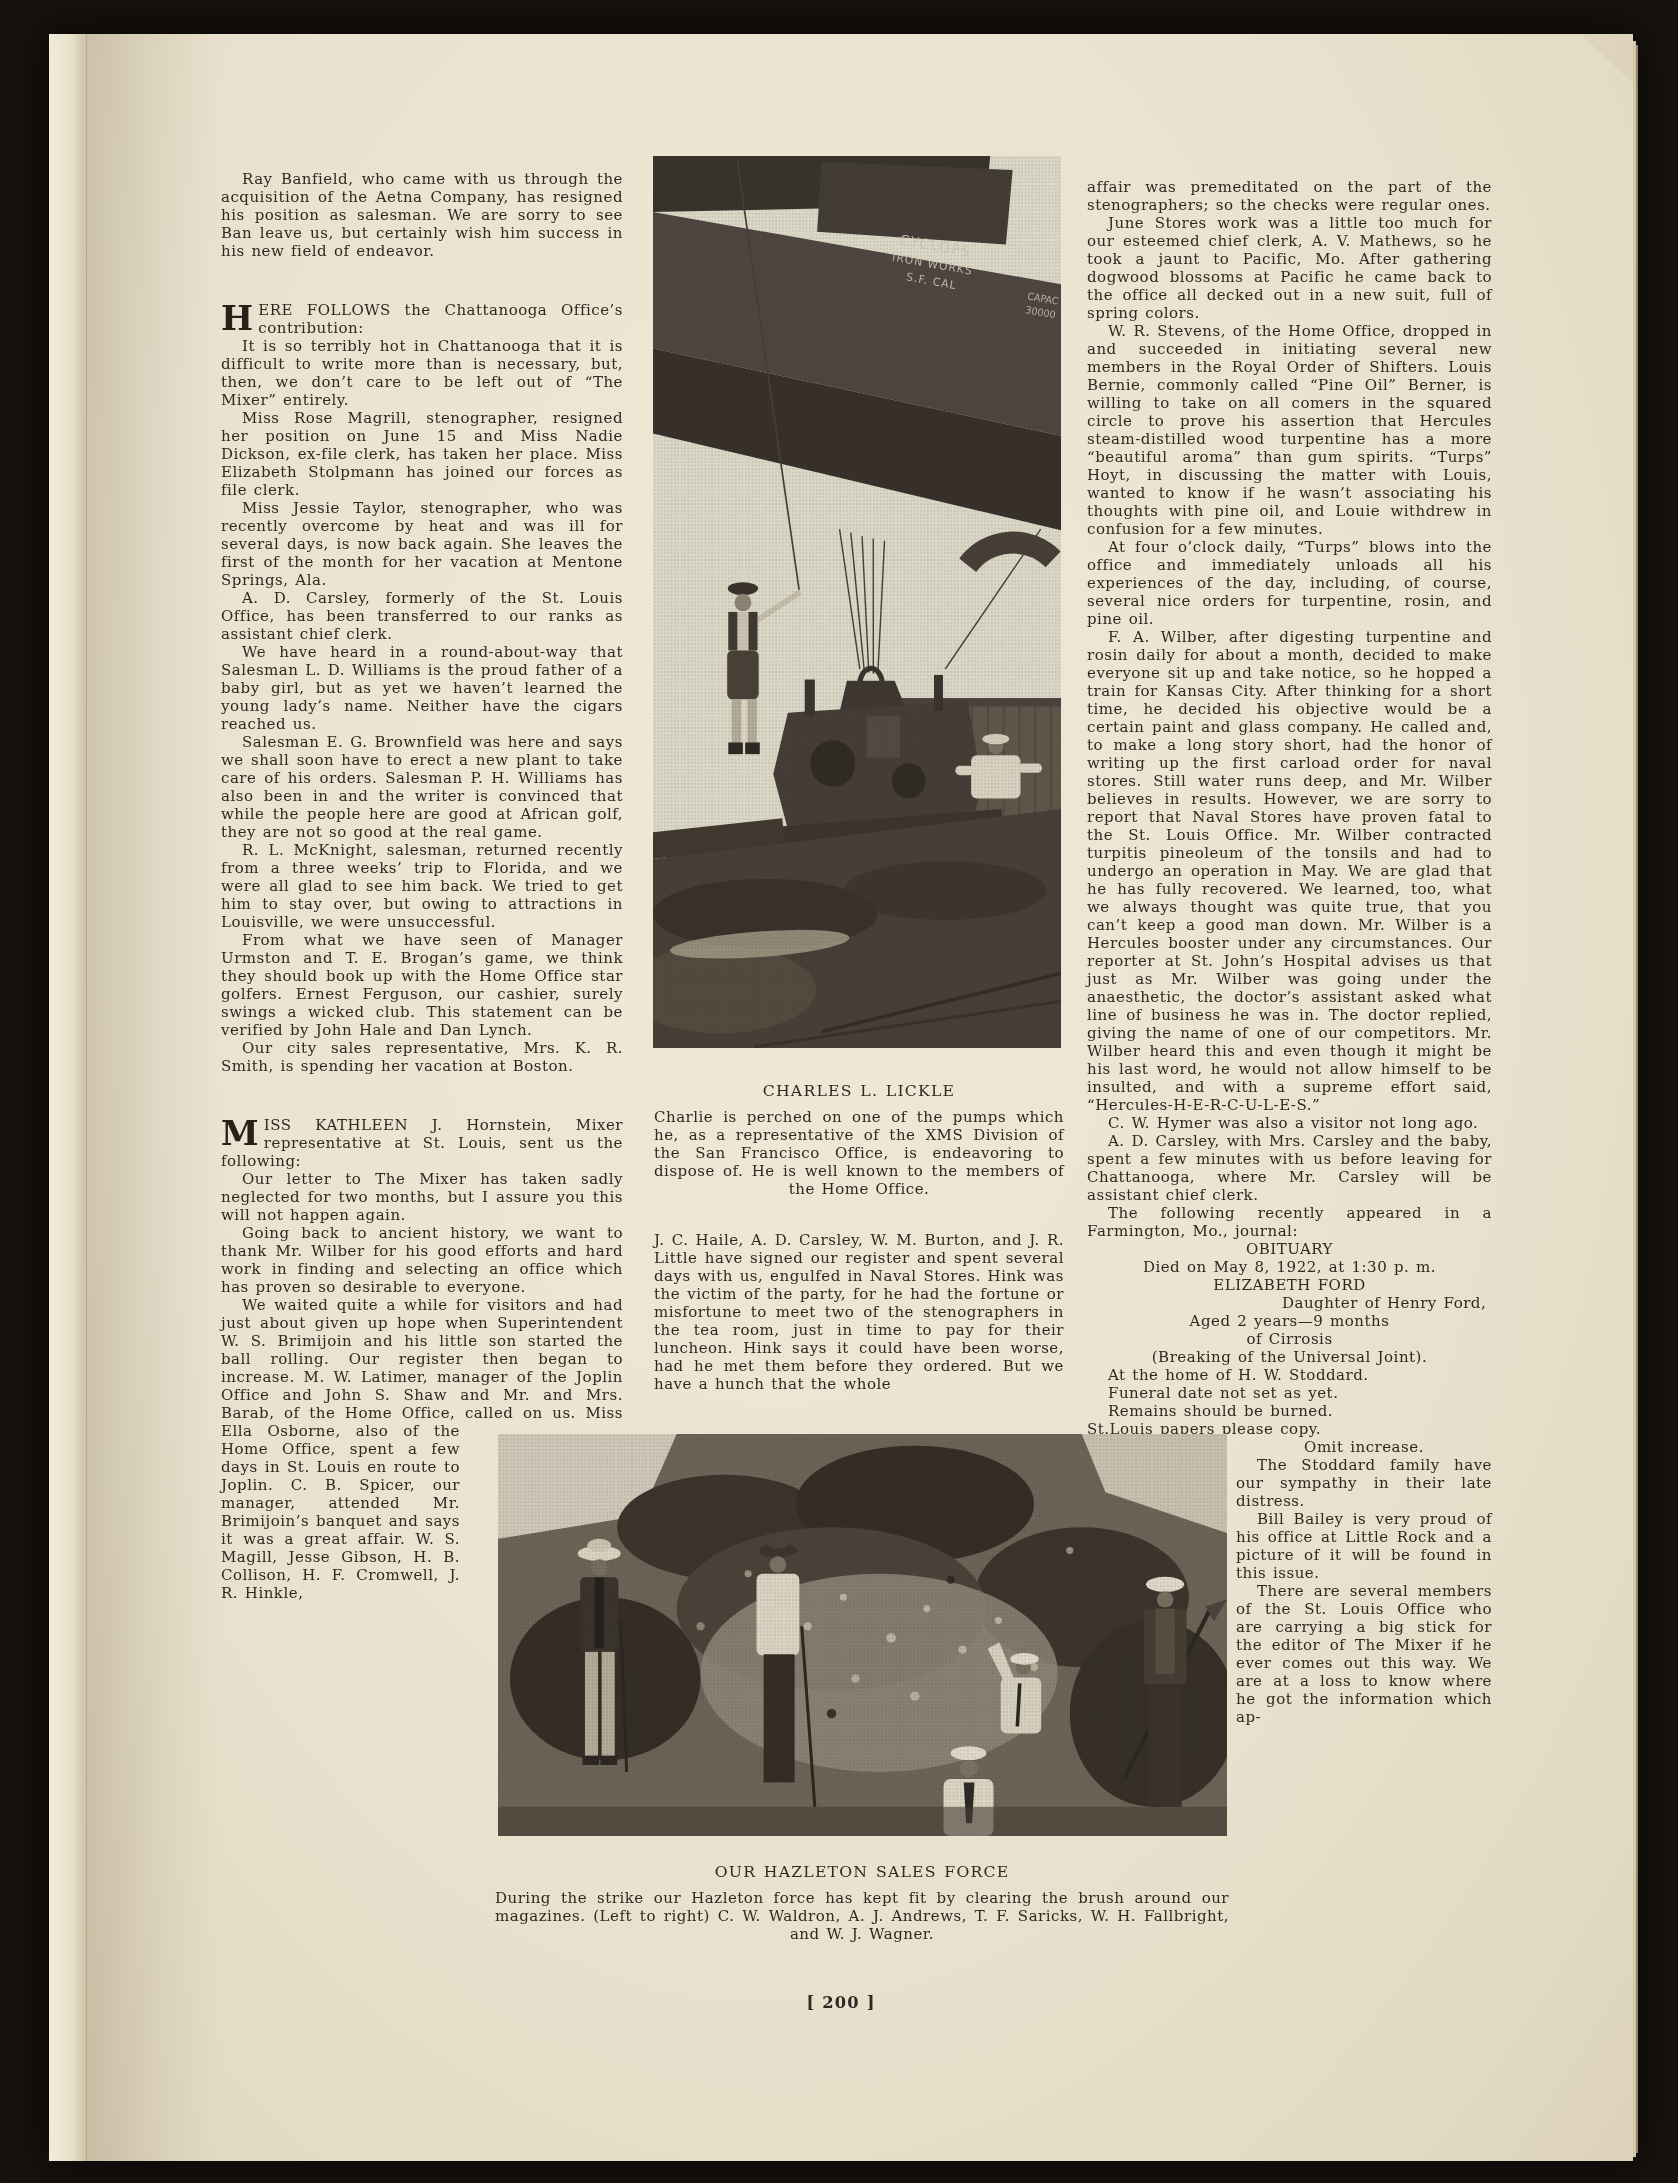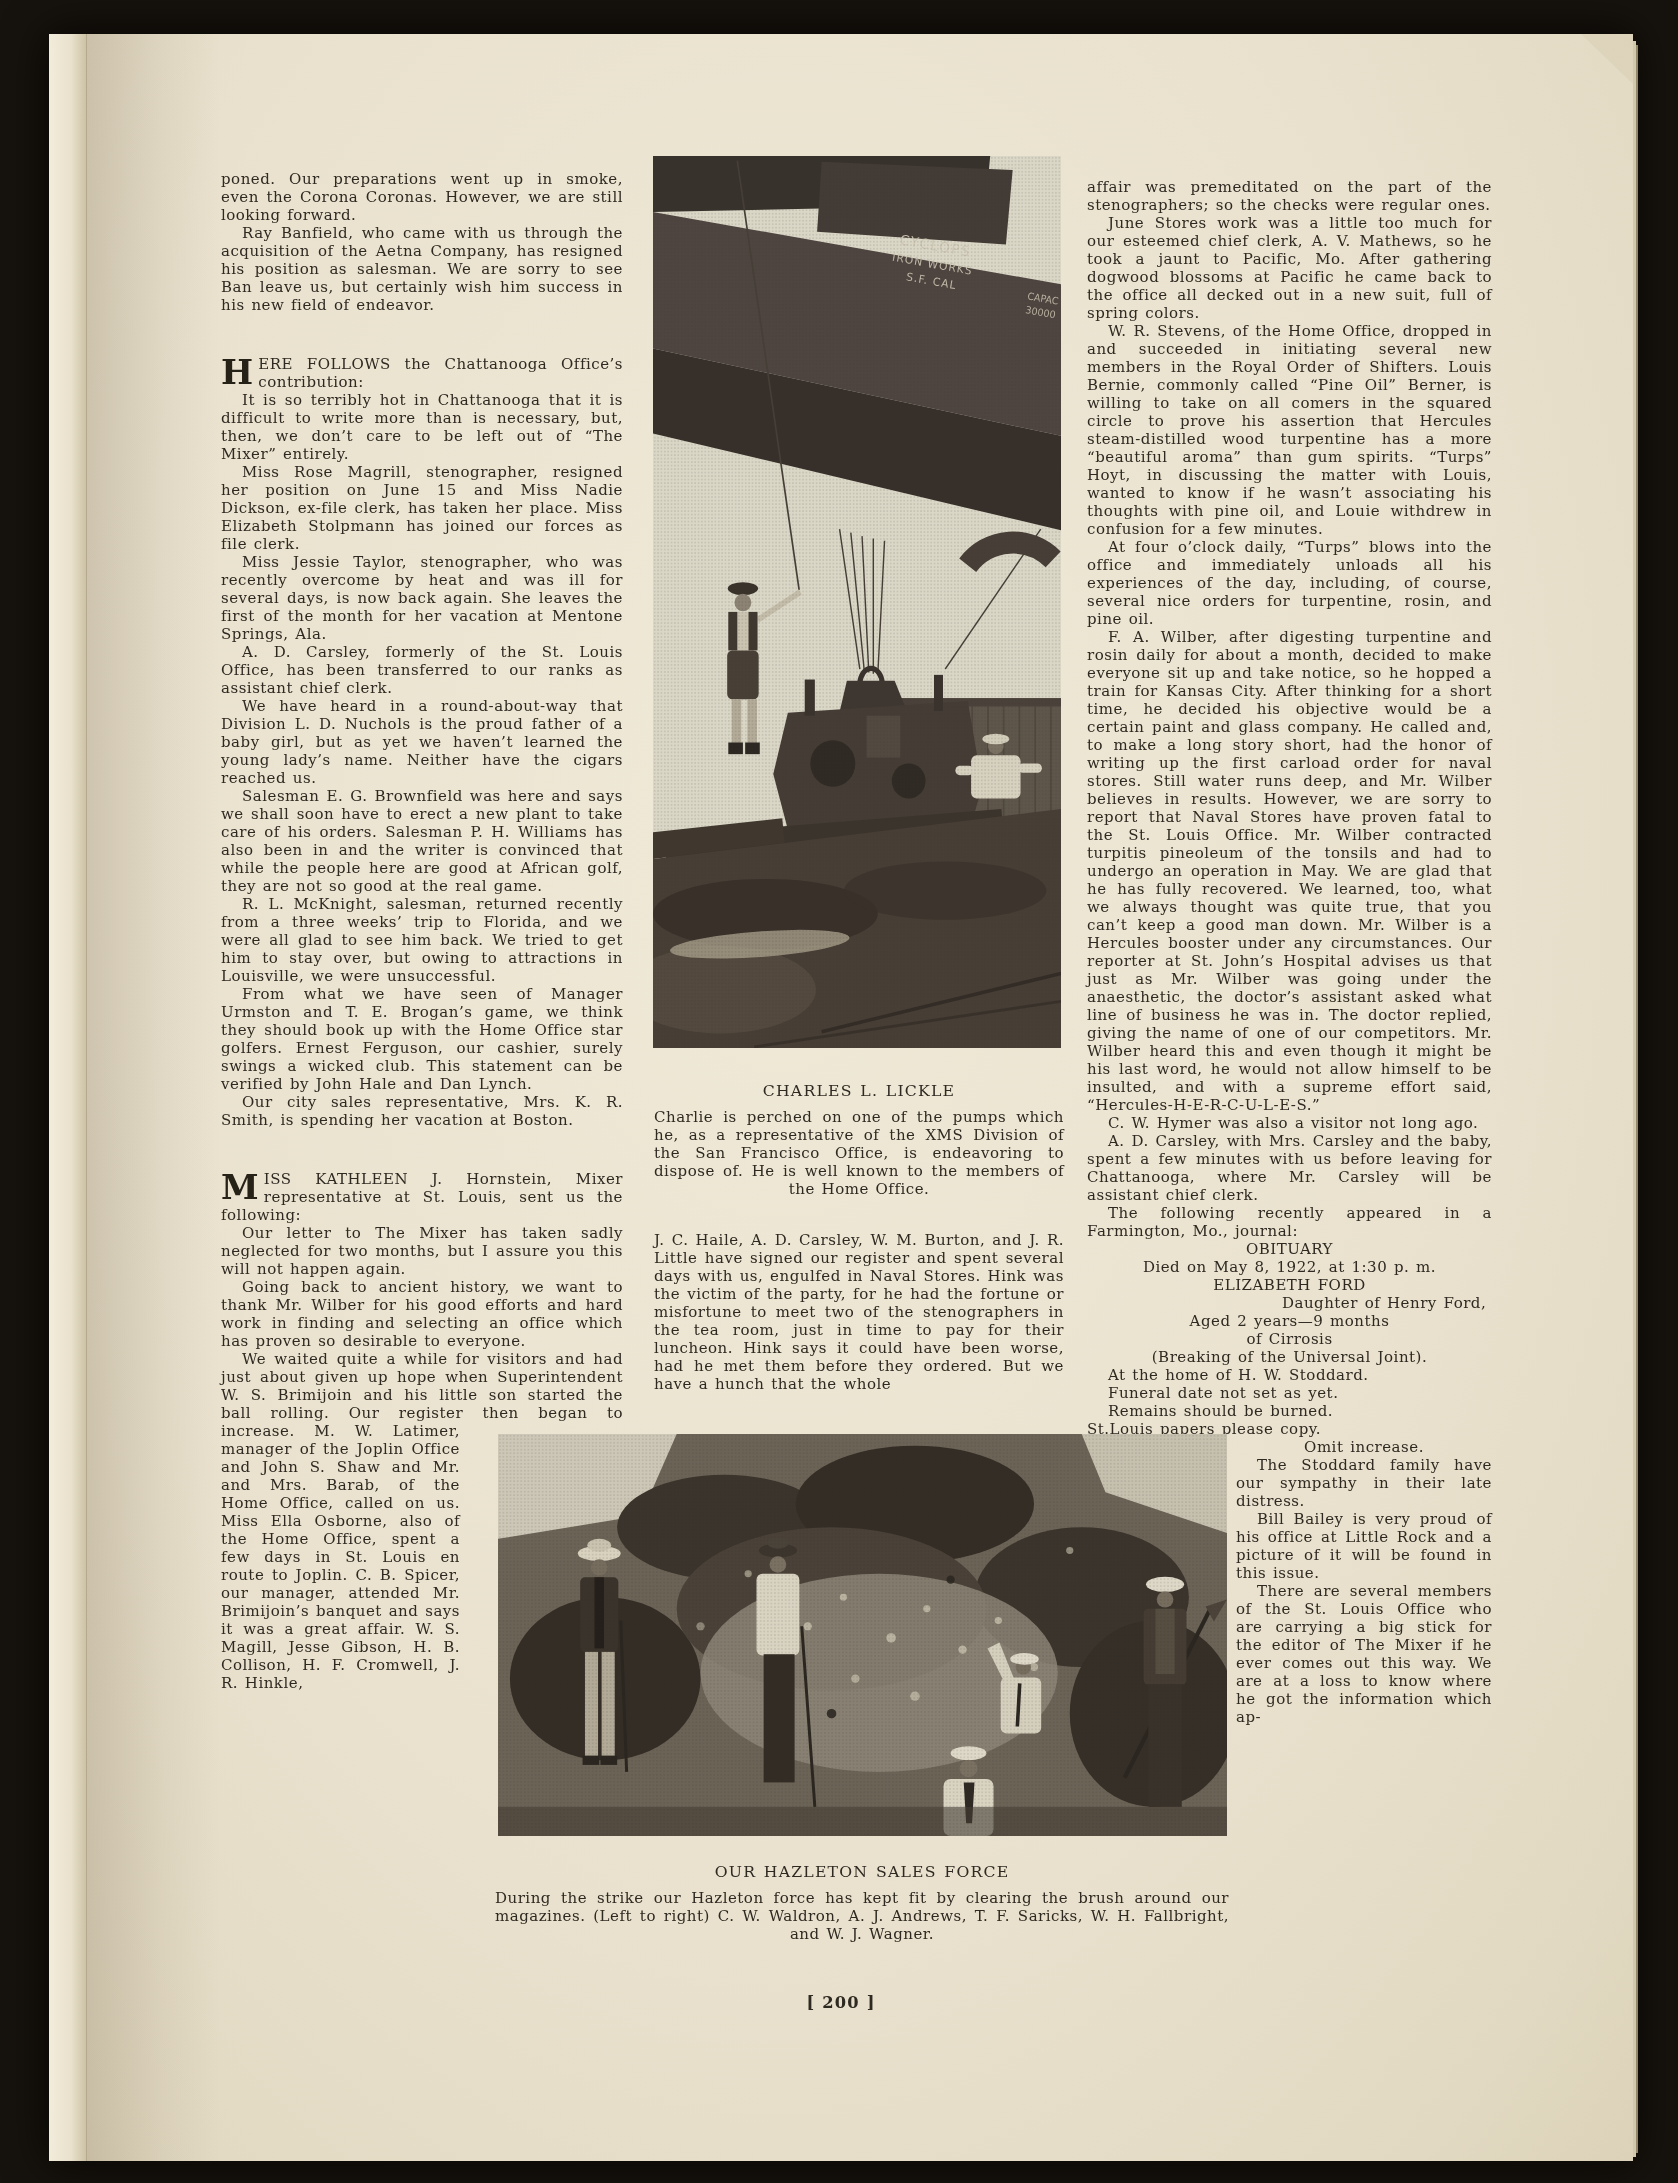--- a/index.html
+++ b/index.html
@@ -51,28 +51,27 @@
 
 <div id="page"></div>
 <div class="edge-left"></div>
 <div class="spine-shadow"></div>
 <div class="corner-cut"></div>
 <div class="stack1"></div>
 <div class="stack2"></div>
 
 <div class="col" id="col-left">
   <div class="cut-r"></div>
-  <p class="cont">poned. Our preparations went up in smoke, even the Corona Coronas. However, we are still looking forward.</p>
   <p>Ray Banfield, who came with us through the acquisition of the Aetna Company, has resigned his position as salesman. We are sorry to see Ban leave us, but certainly wish him success in his new field of endeavor.</p>
   <p class="dropp sec"><span class="dc">H</span><span>ERE FOLLOWS</span><span> the Chattanooga Office’s contribution:</span></p>
   <p>It is so terribly hot in Chattanooga that it is difficult to write more than is necessary, but, then, we don’t care to be left out of “The Mixer” entirely.</p>
   <p>Miss Rose Magrill, stenographer, resigned her position on June 15 and Miss Nadie Dickson, ex-file clerk, has taken her place. Miss Elizabeth Stolpmann has joined our forces as file clerk.</p>
   <p>Miss Jessie Taylor, stenographer, who was recently overcome by heat and was ill for several days, is now back again. She leaves the first of the month for her vacation at Mentone Springs, Ala.</p>
   <p>A. D. Carsley, formerly of the St. Louis Office, has been transferred to our ranks as assistant chief clerk.</p>
-  <p>We have heard in a round-about-way that Division L. D. Nuchols is the proud father of a baby girl, but as yet we haven’t learned the young lady’s name. Neither have the cigars reached us.</p>
+  <p>We have heard in a round-about-way that Salesman L. D. Williams is the proud father of a baby girl, but as yet we haven’t learned the young lady’s name. Neither have the cigars reached us.</p>
   <p>Salesman E. G. Brownfield was here and says we shall soon have to erect a new plant to take care of his orders. Salesman P. H. Williams has also been in and the writer is convinced that while the people here are good at African golf, they are not so good at the real game.</p>
   <p>R. L. McKnight, salesman, returned recently from a three weeks’ trip to Florida, and we were all glad to see him back. We tried to get him to stay over, but owing to attractions in Louisville, we were unsuccessful.</p>
   <p>From what we have seen of Manager Urmston and T. E. Brogan’s game, we think they should book up with the Home Office star golfers. Ernest Ferguson, our cashier, surely swings a wicked club. This statement can be verified by John Hale and Dan Lynch.</p>
   <p>Our city sales representative, Mrs. K. R. Smith, is spending her vacation at Boston.</p>
   <p class="dropp sec"><span class="dc">M</span><span>ISS KATHLEEN</span><span> J. Hornstein, Mixer representative at St. Louis, sent us the following:</span></p>
   <p>Our letter to The Mixer has taken sadly neglected for two months, but I assure you this will not happen again.</p>
   <p>Going back to ancient history, we want to thank Mr. Wilber for his good efforts and hard work in finding and selecting an office which has proven so desirable to everyone.</p>
   <p>We waited quite a while for visitors and had just about given up hope when Superintendent W. S. Brimijoin and his little son started the ball rolling. Our register then began to increase. M. W. Latimer, manager of the Joplin Office and John S. Shaw and Mr. and Mrs. Barab, of the Home Office, called on us. Miss Ella Osborne, also of the Home Office, spent a few days in St. Louis en route to Joplin. C. B. Spicer, our manager, attended Mr. Brimijoin’s banquet and says it was a great affair. W. S. Magill, Jesse Gibson, H. B. Collison, H. F. Cromwell, J. R. Hinkle,</p>
 </div>
 

